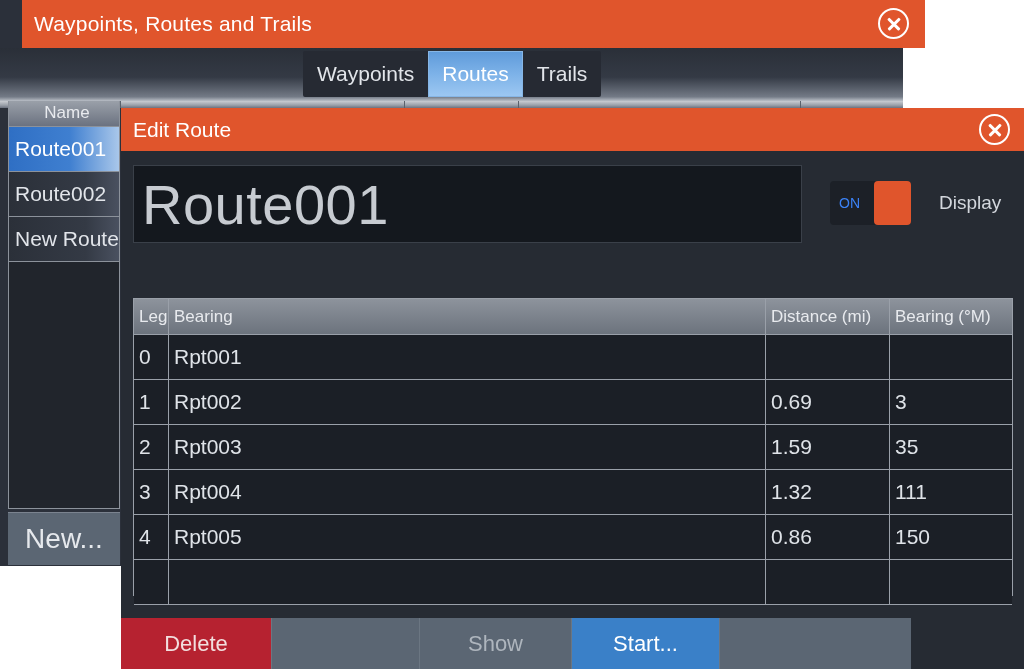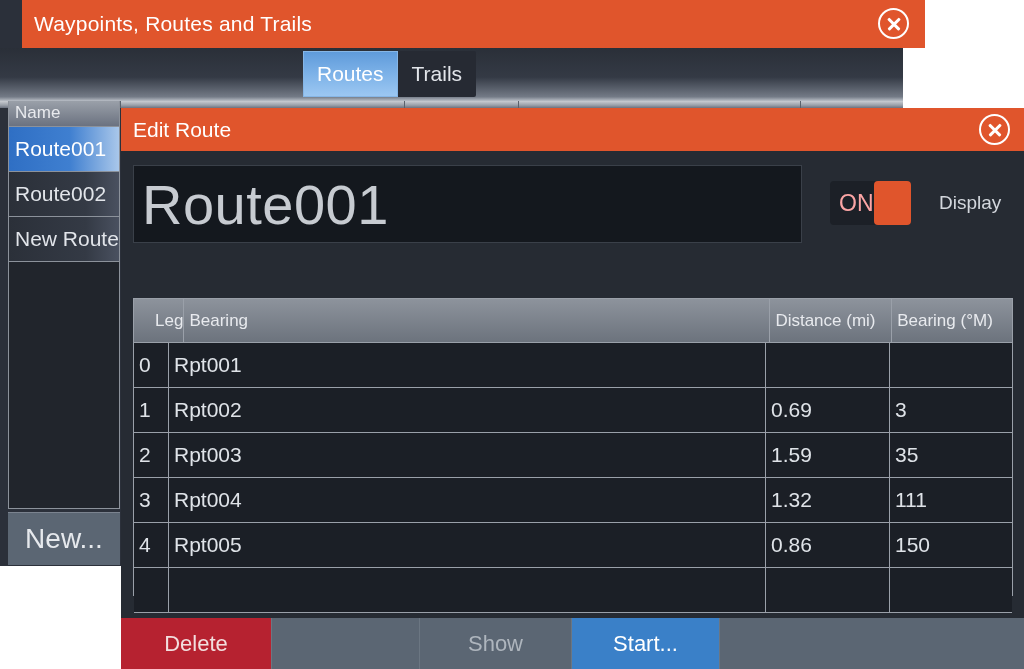--- a/index.html
+++ b/index.html
@@ -71,20 +71,21 @@
     position: absolute; left: 8px; top: 101px; width: 112px; height: 408px;
     background: #21252c;
     border: 1px solid #8c929b;
     border-top: none;
   }
   .list-head {
     height: 26px; width: 100%;
     background: linear-gradient(#9aa0a9 0%, #6b7280 100%);
     color: #e8eaee; font-size: 17px; padding: 2px 0 0 6px;
     border-bottom: 1px solid #8c929b;
+    text-align: center;
   }
   .list-row {
     height: 45px; width: 100%; color: #e2e5ea; font-size: 21px;
     padding-left: 6px; display: flex; align-items: center;
     border-bottom: 1px solid #8c929b;
     background: linear-gradient(90deg,#2b3039 0%, #343a45 70%, #4a5160 100%);
     white-space: nowrap; overflow: hidden;
   }
   .list-row.selected {
     background: linear-gradient(90deg,#2f6fc4 0%, #3f7fd0 55%, #a9c7ea 100%);
@@ -129,59 +130,58 @@
   .display-wrap {
     position: absolute; left: 709px; top: 28px; width: 182px; height: 48px;
     display: flex; align-items: center;
   }
   .toggle {
     width: 81px; height: 44px; background: #1c2027; border-radius: 4px;
     position: relative; display: flex; align-items: center;
   }
   .toggle-label {
     position: absolute; left: 9px; top: 50%; transform: translateY(-50%);
-    color: #fca5a5; font-size: 23px;
+    color: #3b82f6; font-size: 14px;
   }
   .toggle-knob {
     position: absolute; right: 0; top: 0; width: 37px; height: 44px;
     background: #e0552c; border-radius: 4px;
   }
   .display-text {
     margin-left: 28px; color: #d3d7dd; font-size: 19px; white-space: nowrap;
   }
 
   
   .table {
     position: absolute; left: 12px; top: 147px; width: 880px; height: 298px;
     background: #1b1f26; border: 1px solid #9aa0a9;
   }
   .trow { display: flex; width: 100%; }
   .thead {
-    height: 44px;
+    height: 36px;
     background: linear-gradient(#8d939c 0%, #6c737d 100%);
     border-bottom: 1px solid #9aa0a9;
-    padding-left: 16px;
   }
   .th, .td {
     color: #e8eaee; font-size: 17px; display: flex; align-items: center;
     padding-left: 5px; overflow: hidden; white-space: nowrap;
     border-right: 1px solid #9aa0a9;
   }
   .td { font-size: 21px; color: #dfe3e8; }
   .c-leg  { width: 35px; }
   .c-wp   { width: 597px; }
   .c-dist { width: 124px; }
   .c-bear { width: 122px; border-right: none; }
   .tbody-row {
     height: 45px; border-bottom: 1px solid #9aa0a9; background: #1b1f26;
   }
   .tbody-row.last { border-bottom: 1px solid #9aa0a9; }
 
   .dlg-footer {
-    position: absolute; left: 0; top: 510px; width: 903px; height: 51px;
+    position: absolute; left: 0; top: 510px; width: 790px; height: 51px;
     background: #5b6673; display: flex;
   }
   .fbtn {
     height: 51px; display: flex; align-items: center; justify-content: center;
     color: #e6e9ed; font-size: 22px; border-right: 1px solid #6b7682;
     white-space: nowrap;
   }
   .fbtn.delete { width: 151px; background: #b62230; color: #f2dede; }
   .fbtn.blank  { width: 148px; background: #5b6673; }
   .fbtn.show   { width: 152px; background: #5b6673; color: #aeb5bd; }
@@ -195,20 +195,21 @@
 
   <div class="bg-window">
 
     <div class="bg-titlebar">
       <div class="bg-title">Waypoints, Routes and Trails</div>
       <div class="close-btn bg-close"></div>
     </div>
 
     <div class="tabbar">
       <div class="tabgroup">
+        <div class="tab">Waypoints</div>
         <div class="tab active">Routes</div>
         <div class="tab">Trails</div>
       </div>
     </div>
 
     <div class="bg-colheader">
       <div class="sep" style="left:120px"></div>
       <div class="sep" style="left:404px"></div>
       <div class="sep" style="left:518px"></div>
       <div class="sep" style="left:800px"></div>

